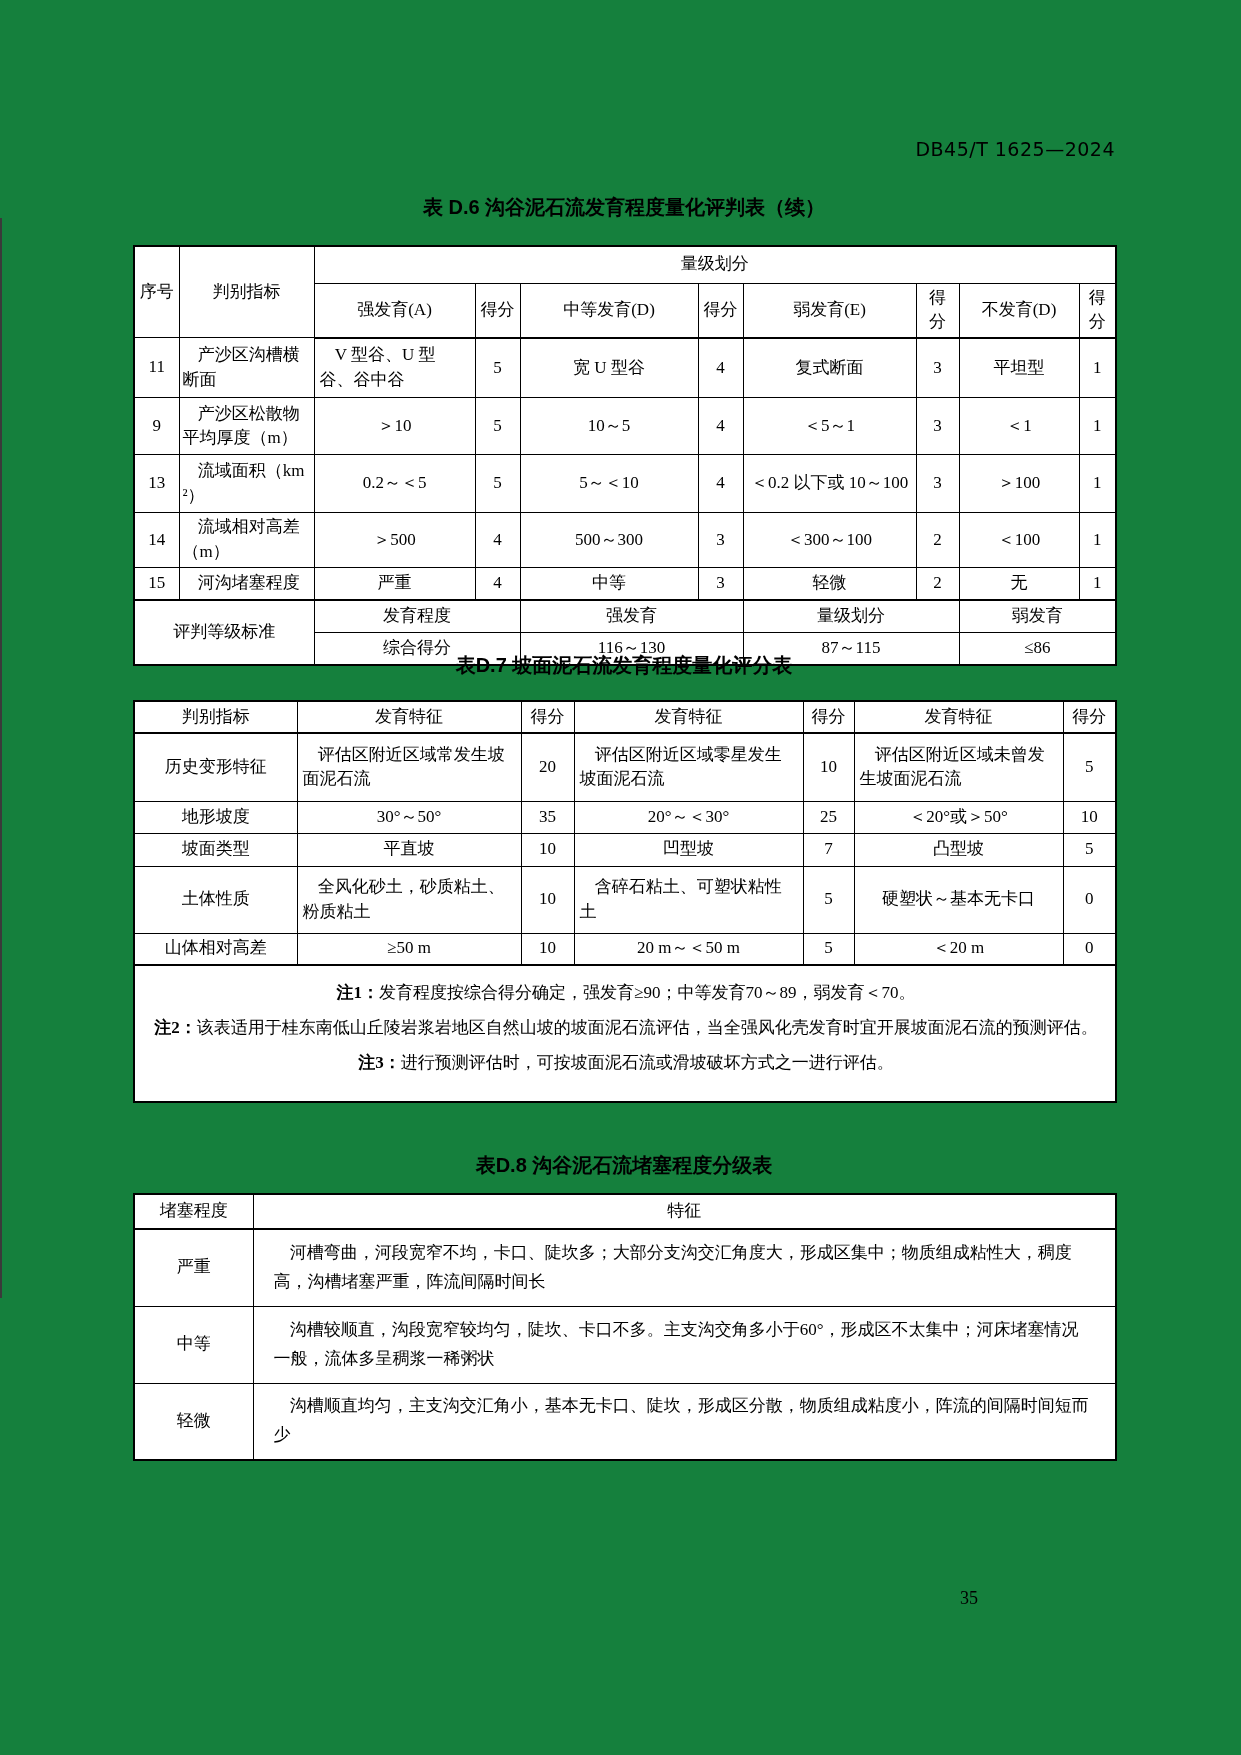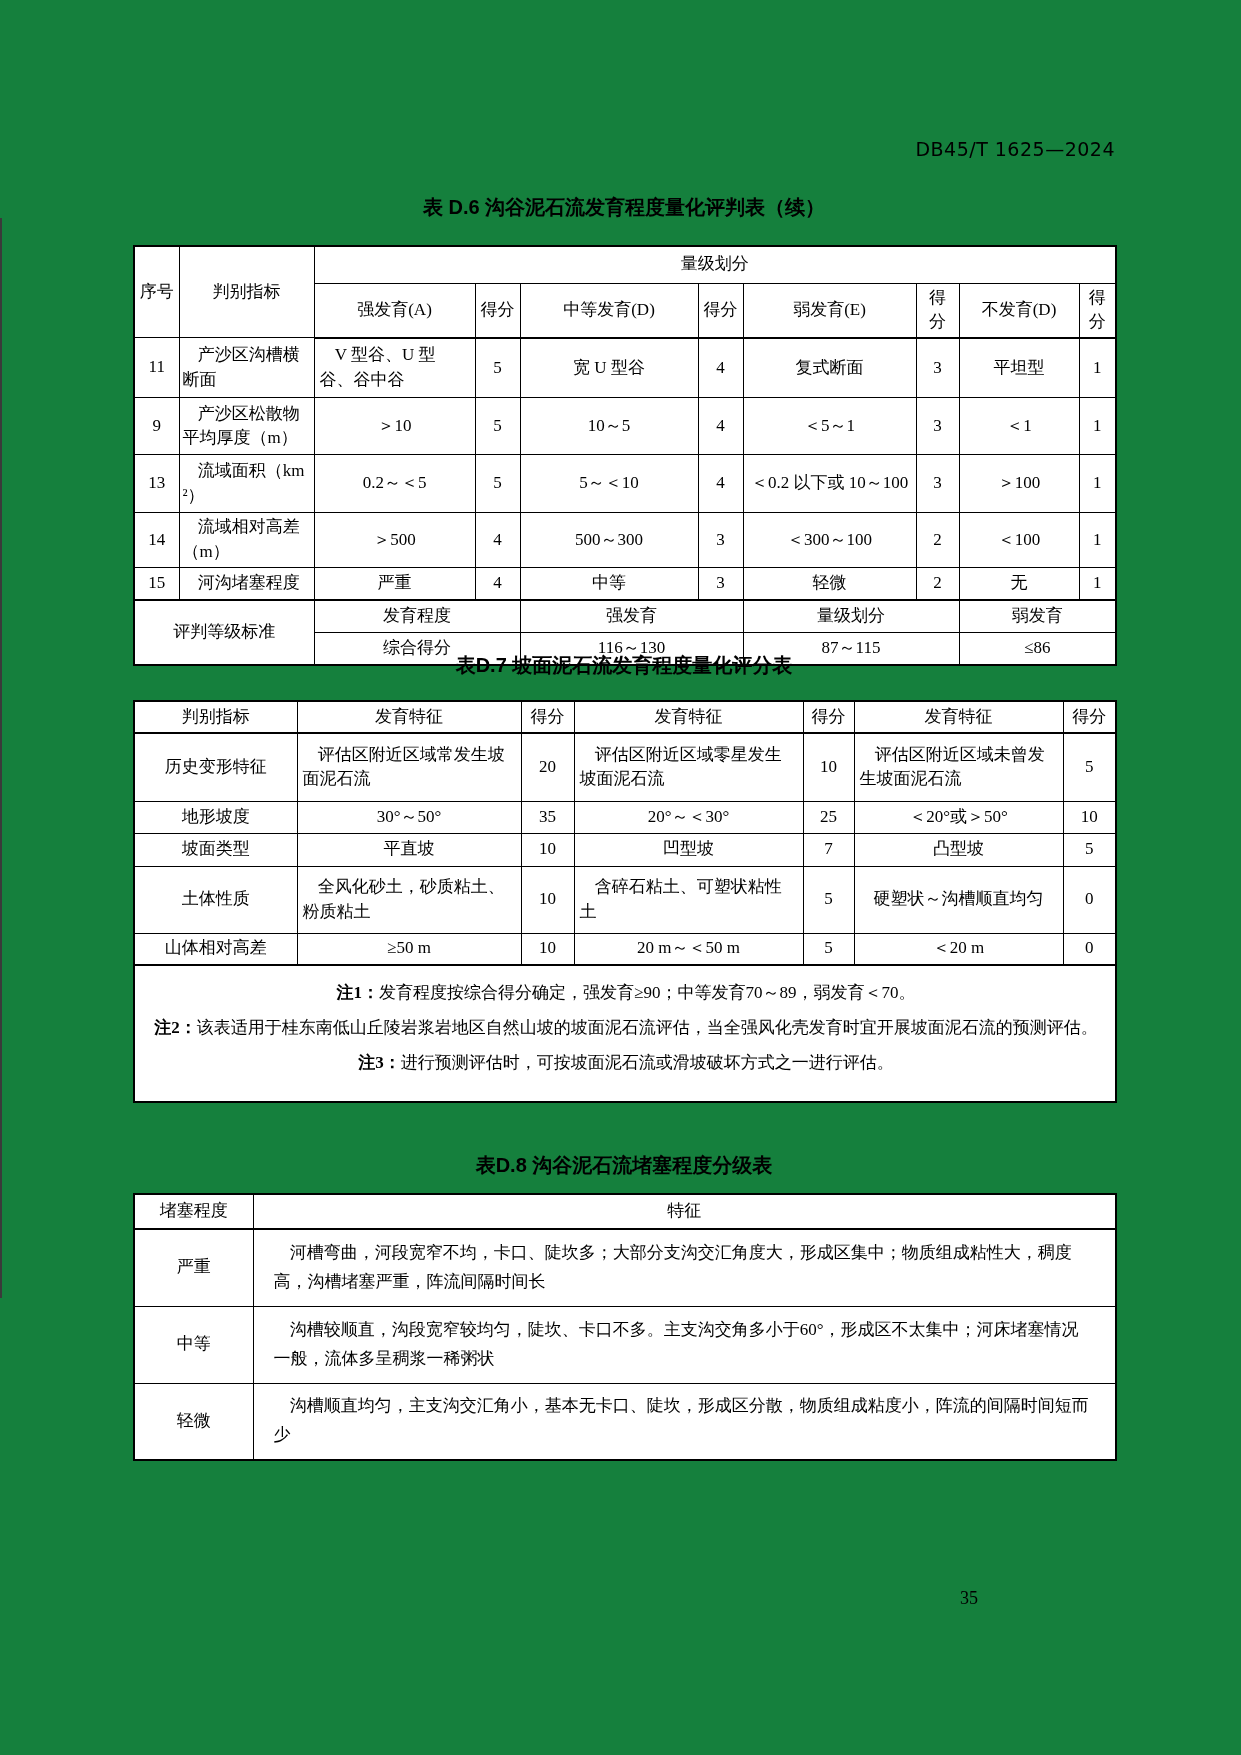--- a/index.html
+++ b/index.html
@@ -206,21 +206,21 @@
       <td>7</td>
       <td>凸型坡</td>
       <td>5</td>
     </tr>
     <tr style="height:67px">
       <td>土体性质</td>
       <td class="ind">全风化砂土，砂质粘土、粉质粘土</td>
       <td>10</td>
       <td class="ind">含碎石粘土、可塑状粘性土</td>
       <td>5</td>
-      <td>硬塑状～沟槽顺直均匀</td>
+      <td>硬塑状～基本无卡口</td>
       <td>0</td>
     </tr>
     <tr style="height:32px">
       <td>山体相对高差</td>
       <td>≥50 m</td>
       <td>10</td>
       <td>20 m～＜50 m</td>
       <td>5</td>
       <td>＜20 m</td>
       <td>0</td>

